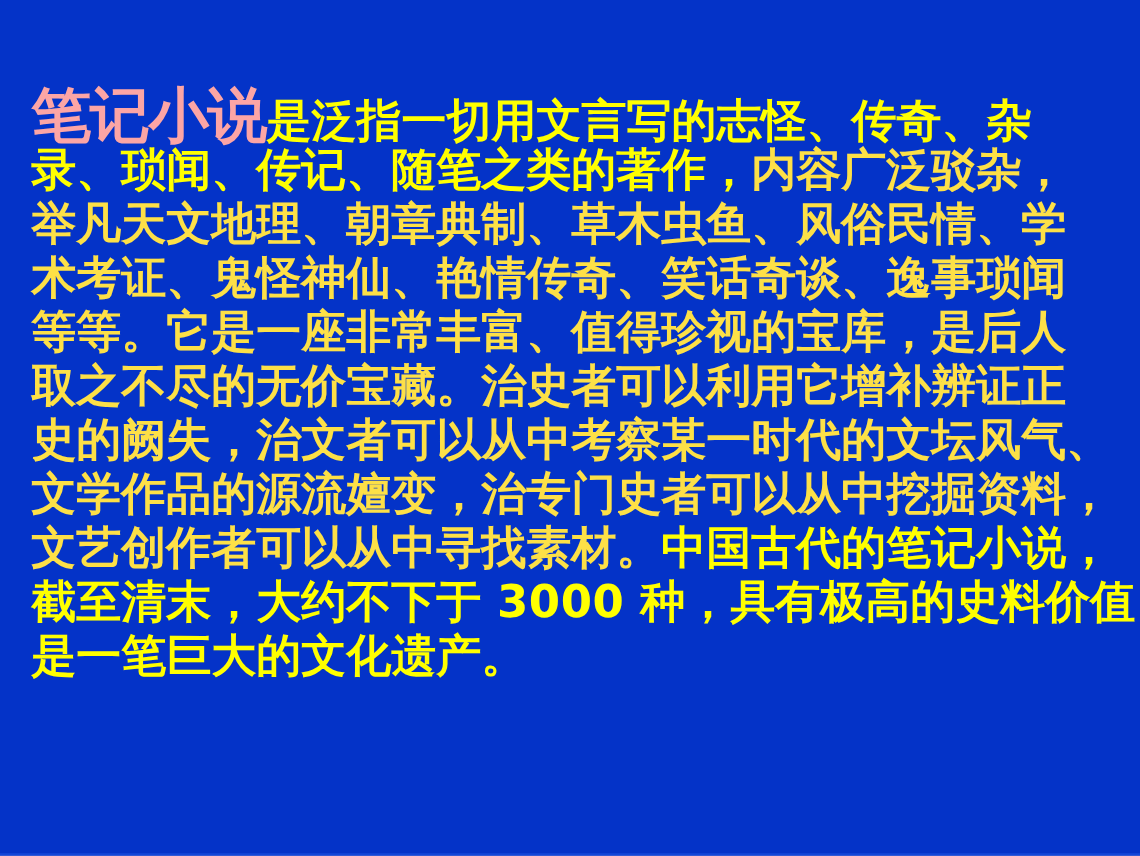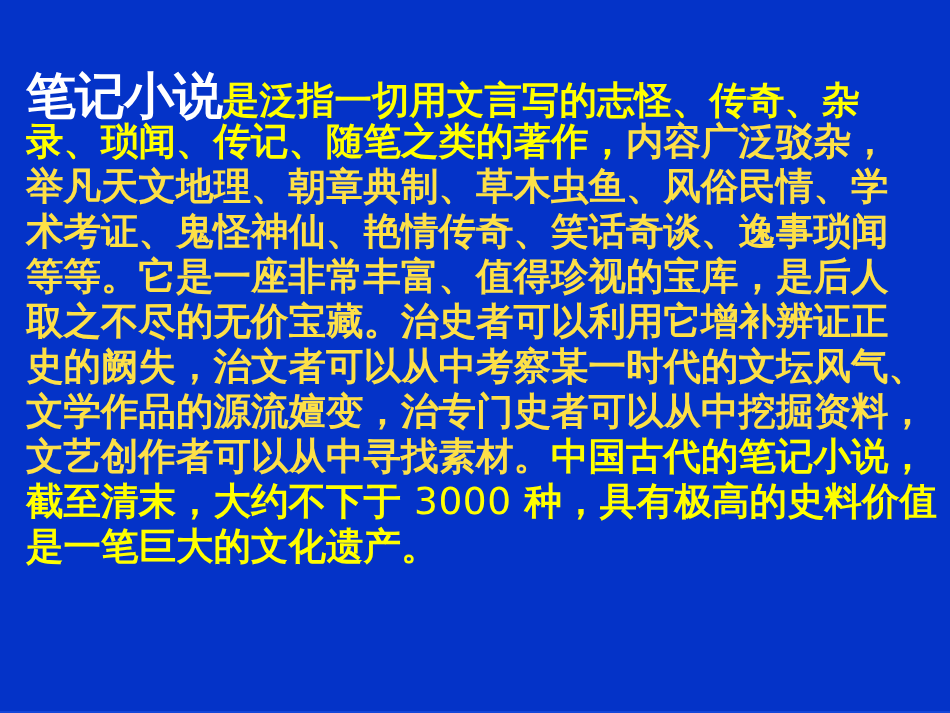--- a/index.html
+++ b/index.html
@@ -55,39 +55,39 @@
     height: 45px;
     white-space: nowrap;
   }
 
   .seg {
     display: inline;
   }
 
   
   .seg-title {
-    color: #ffffff;
+    color: #fca5a5;
     font-size: 50px;
     font-weight: bold;
     line-height: 45px;
     vertical-align: baseline;
     letter-spacing: -1px;
   }
 
   .seg-yellow {
     color: #ffff00;
   }
 
   .seg-white {
     color: #fde047;
   }
 
   .num {
     font-family: "DejaVu Sans", "Liberation Sans", sans-serif;
-    font-weight: normal;
+    font-weight: bold;
     letter-spacing: 0.5px;
   }
 </style>
 </head>
 <body>
 
 <div id="slide">
 
   <div id="body-text"><span class="ln"><span class="seg seg-title">笔记小说</span><span class="seg seg-yellow">是泛指一切用文言写的志怪、传奇、杂</span></span><span class="ln"><span class="seg seg-yellow">录、琐闻、传记、随笔之类的著作，</span><span class="seg seg-white">内容广泛驳杂，</span></span><span class="ln"><span class="seg seg-white">举凡天文地理、朝章典制、草木虫鱼、风俗民情、学</span></span><span class="ln"><span class="seg seg-white">术考证、鬼怪神仙、艳情传奇、笑话奇谈、逸事琐闻</span></span><span class="ln"><span class="seg seg-white">等等。它是一座非常丰富、值得珍视的宝库，是后人</span></span><span class="ln"><span class="seg seg-white">取之不尽的无价宝藏。治史者可以利用它增补辨证正</span></span><span class="ln"><span class="seg seg-white">史的阙失，治文者可以从中考察某一时代的文坛风气、</span></span><span class="ln"><span class="seg seg-white">文学作品的源流嬗变，治专门史者可以从中挖掘资料，</span></span><span class="ln"><span class="seg seg-white">文艺创作者可以从中寻找素材。</span><span class="seg seg-yellow">中国古代的笔记小说，</span></span><span class="ln"><span class="seg seg-yellow">截至清末，大约不下于 </span><span class="seg seg-yellow num">3000</span><span class="seg seg-yellow"> 种，具有极高的史料价值，</span></span><span class="ln"><span class="seg seg-yellow">是一笔巨大的文化遗产。</span></span></div>
 

